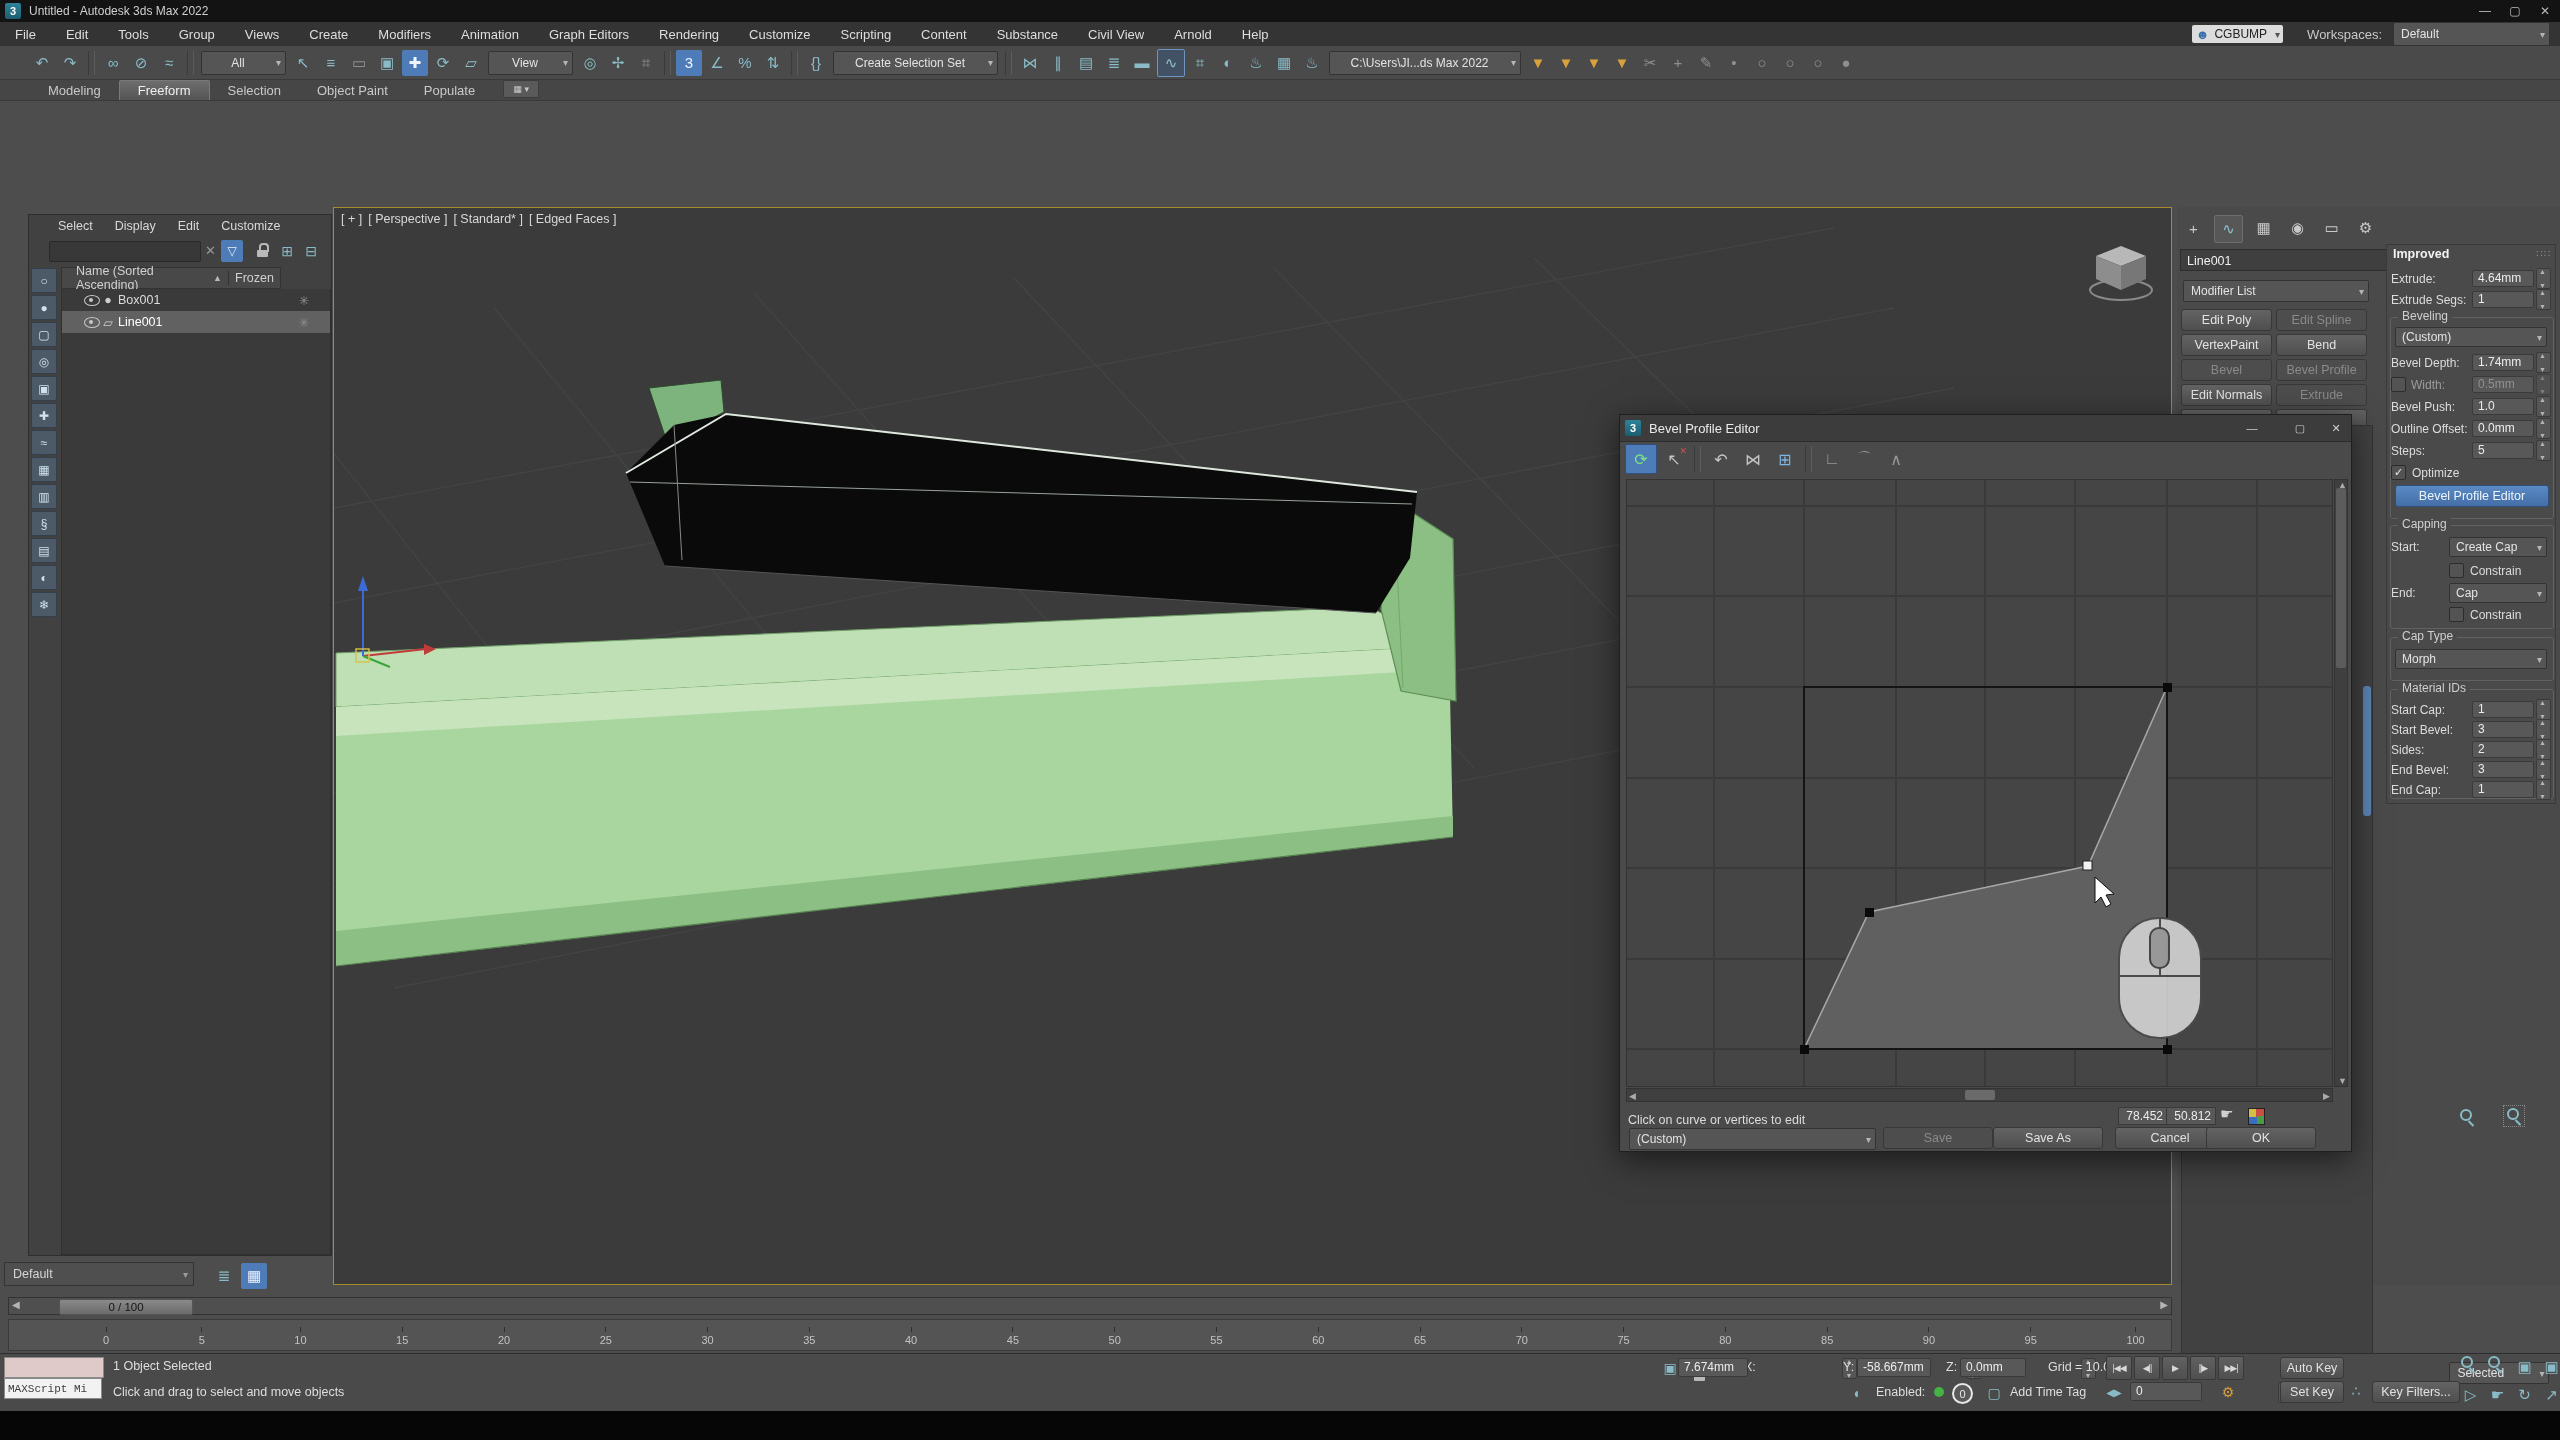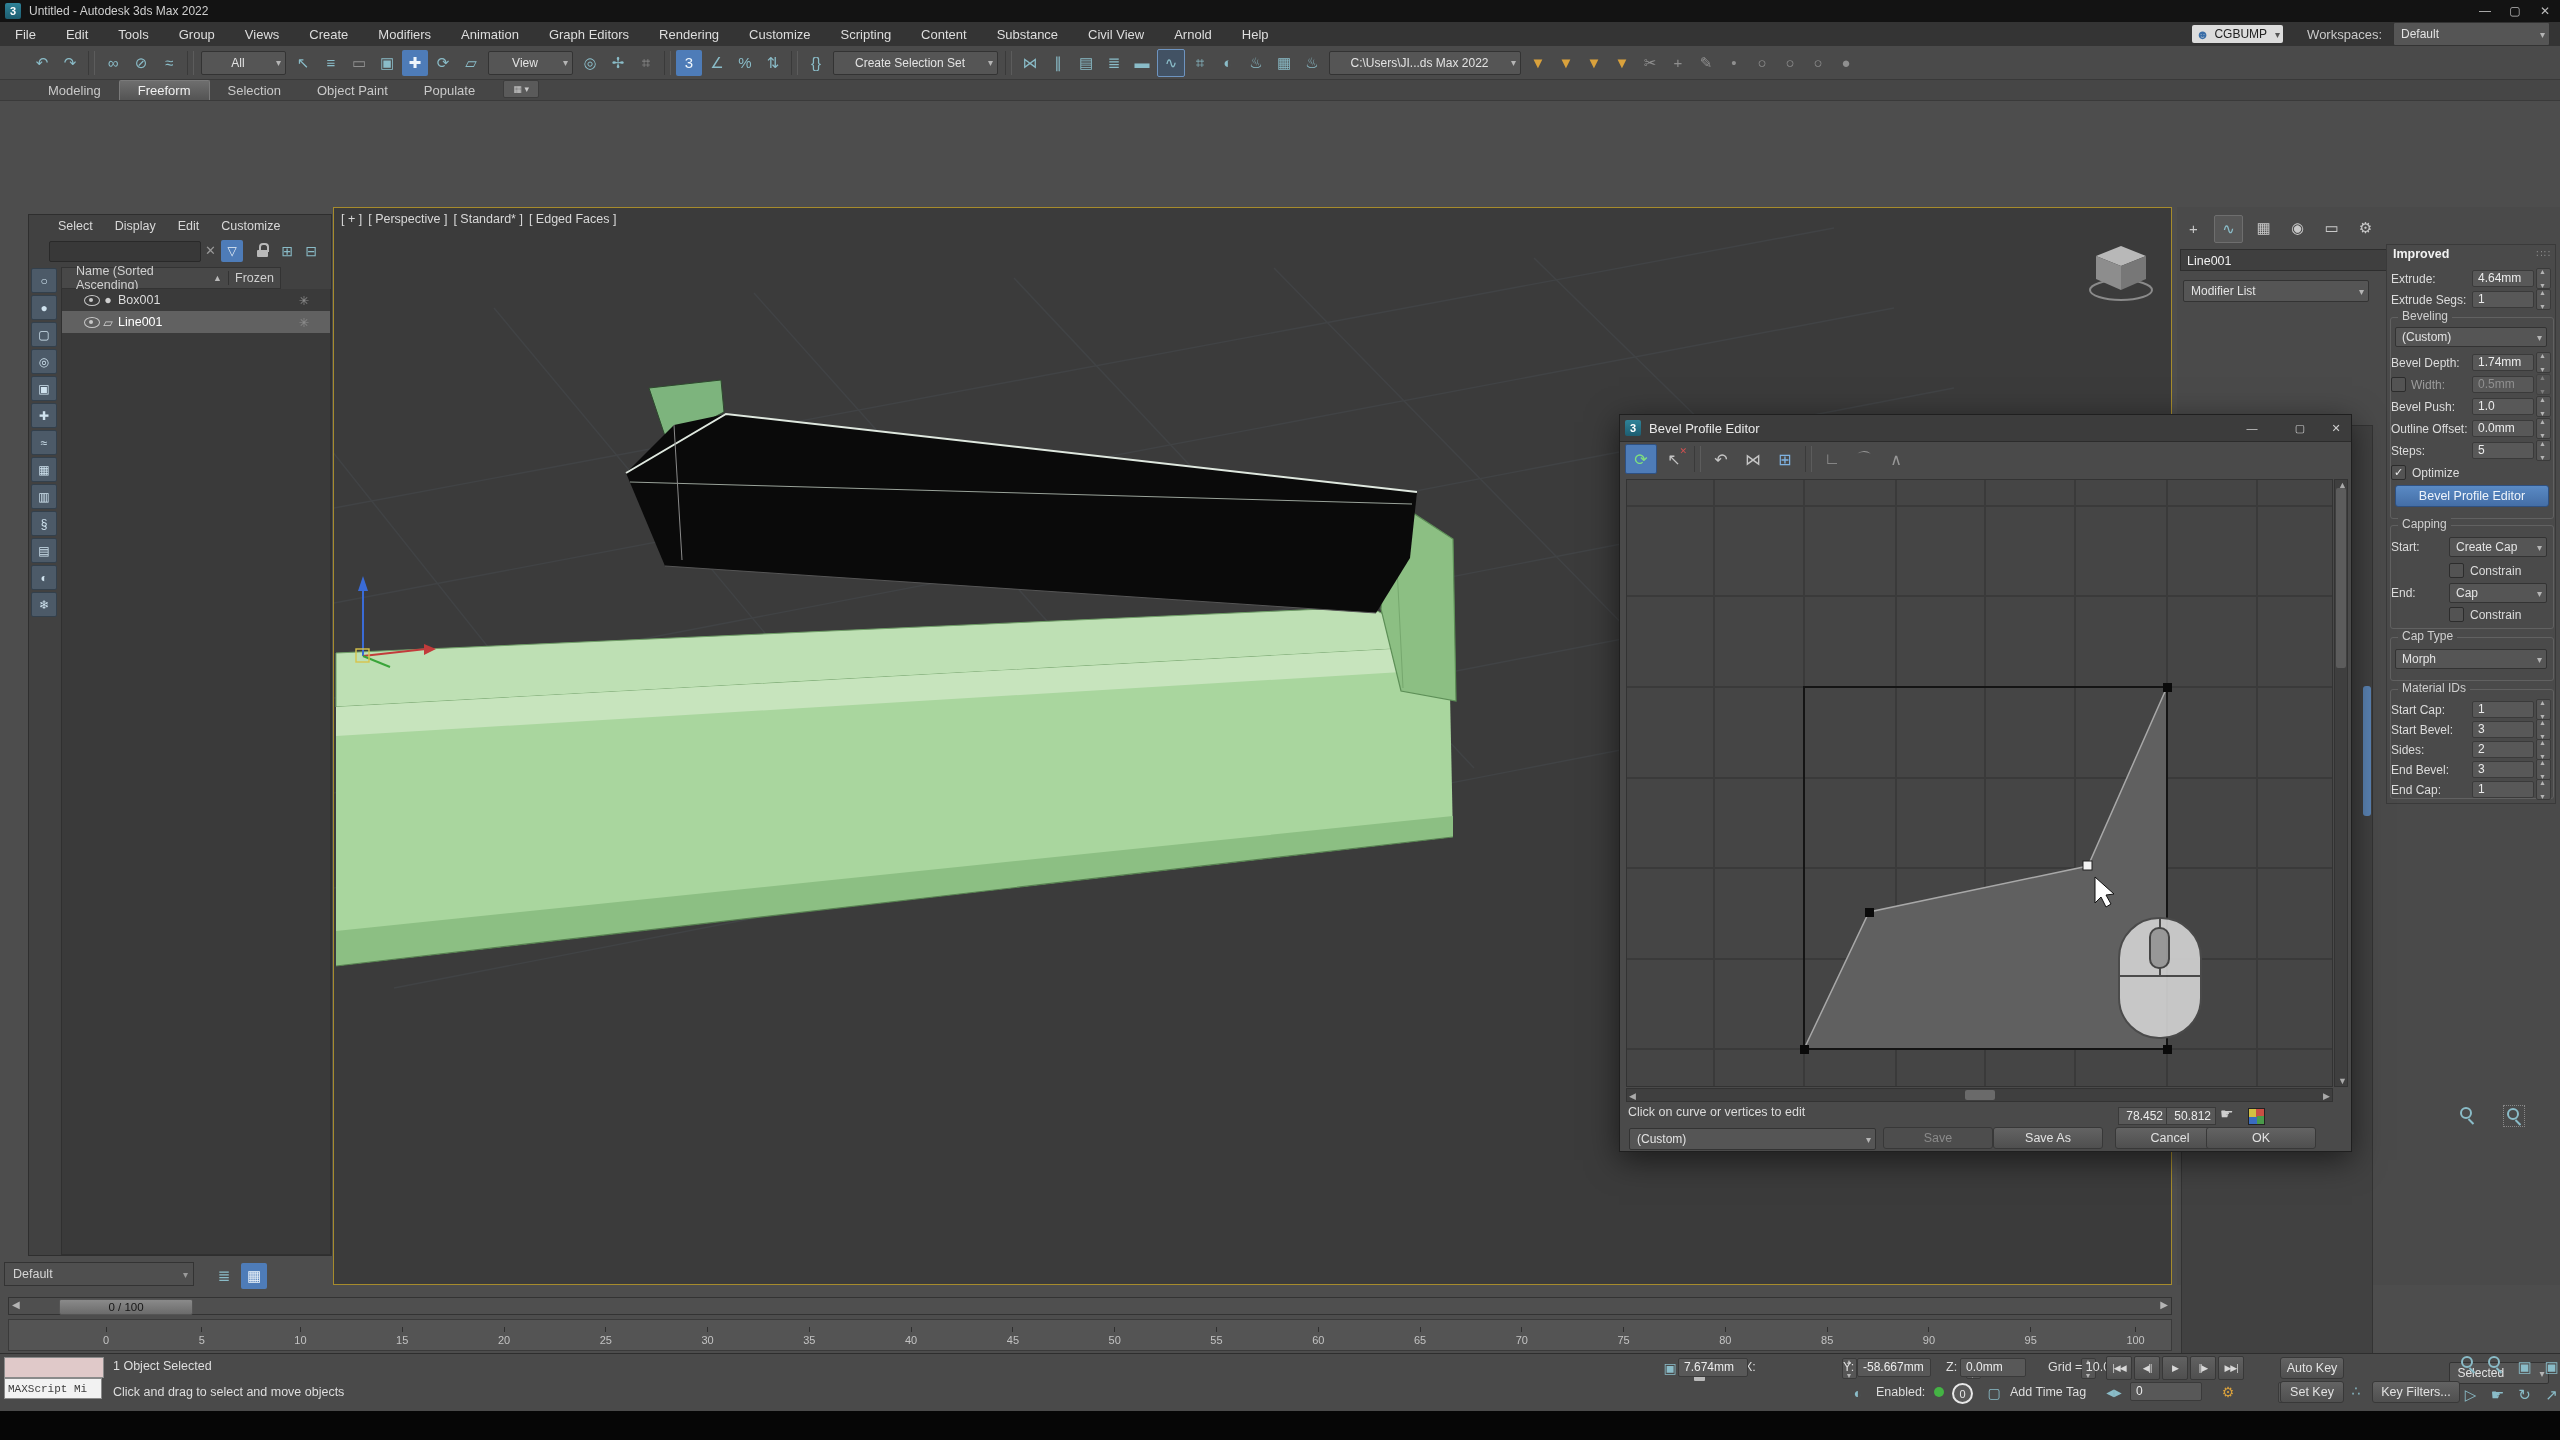--- a/index.html
+++ b/index.html
@@ -123,21 +123,21 @@
   .dicon.active-refresh{background:var(--accent_blue);color:#7fe07f;border:1px solid #2f5182}
   .dicon.del::after{content:"✕";position:absolute;right:2px;top:1px;color:#d05050;font-size:9px}
   .dicon.sep{width:5px;border-left:1px solid #3a3a3a;border-right:1px solid #5c5c5c;margin:0 4px;border-radius:0;height:26px}
   .dlg-toolbar{position:absolute;left:4px;top:28px;display:flex;align-items:center}
   #dlg-canvas{position:absolute;left:6px;top:64px;width:707px;height:608px;background:#454545;border:1px solid #333;box-sizing:border-box}
   .vscroll{position:absolute;left:714px;top:64px;width:14px;height:608px;background:#3f3f3f;border:1px solid #333;box-sizing:border-box}
   .vthumb{position:absolute;left:1px;top:8px;width:10px;height:180px;background:#5c5c5c;border-radius:2px}
   .hscroll{position:absolute;left:6px;top:673px;width:707px;height:14px;background:#3f3f3f;border:1px solid #333;box-sizing:border-box}
   .hthumb{position:absolute;left:338px;top:1px;width:30px;height:10px;background:#6a6a6a;border-radius:2px}
   .scr-arrow{position:absolute;color:#aaa;font-size:9px}
-  .dlg-status{position:absolute;left:0;top:690px;width:733px;height:22px;display:flex;align-items:flex-start;font-size:12.5px;color:#dcdcdc}
+  .dlg-status{position:absolute;left:0;top:690px;width:733px;height:22px;display:flex;align-items:flex-end;font-size:12.5px;color:#dcdcdc}
   .coordbox{width:44px;height:16px;line-height:16px;text-align:right;padding-right:4px;background:#585858;border:1px solid #3a3a3a;
     font-size:12px;color:#ececec;position:absolute;top:2px}
   .dlg-bbar{position:absolute;left:0;top:712px;width:733px;height:24px}
   .dlg-bbar .btn{position:absolute;top:0;height:20px;width:108px}
   
   #timeslider{left:8px;top:1297px;width:2164px;height:18px;background:#4f4f4f;border:1px solid #333;box-sizing:border-box}
   .ts-thumb{position:absolute;left:50px;top:1px;width:132px;height:14px;background:linear-gradient(#8a8a8a,#6b6b6b);
     border:1px solid #555;border-radius:2px;text-align:center;font-size:11.5px;color:#161616;line-height:14px}
   .ts-arrow{position:absolute;top:1px;color:#b5b5b5;font-size:10px}
   #trackbar{left:8px;top:1319px;width:2164px;height:32px;background:#545454;border:1px solid #3a3a3a;box-sizing:border-box;
@@ -406,20 +406,33 @@
       <span class="cp-tab active">∿</span>
       <span class="cp-tab">▦</span>
       <span class="cp-tab">◉</span>
       <span class="cp-tab">▭</span>
       <span class="cp-tab">⚙</span>
     </div>
   <div class="cp-name">Line001</div>
   <div class="cp-swatch"></div>
   <span class="cp-ddarrow">▾</span>
   <div class="cp-modlist dd" style="width:186px;box-sizing:border-box">Modifier List</div>
+  <div class="cp-grid">
+
+  <span class="btn cp-btn">Edit Poly</span>
+      <span class="btn cp-btn disabled">Edit Spline</span>
+      <span class="btn cp-btn">VertexPaint</span>
+      <span class="btn cp-btn">Bend</span>
+      <span class="btn cp-btn disabled">Bevel</span>
+      <span class="btn cp-btn disabled">Bevel Profile</span>
+      <span class="btn cp-btn">Edit Normals</span>
+      <span class="btn cp-btn disabled">Extrude</span>
+      <span class="btn cp-btn">FFD 3x3x3</span>
+      <span class="btn cp-btn">FFD 4x4x4</span>
+    </div>
   <div class="cp-stack"></div>
   <div class="cp-scroll"></div>
 </div>
 
 <div class="abs" id="improved">
   <div class="ip-head">Improved</div>
   <span class="ip-grip">∷∷</span>
 
   <div class="ip-row" style="top:24px">
     <span class="lbl">Extrude:</span>

